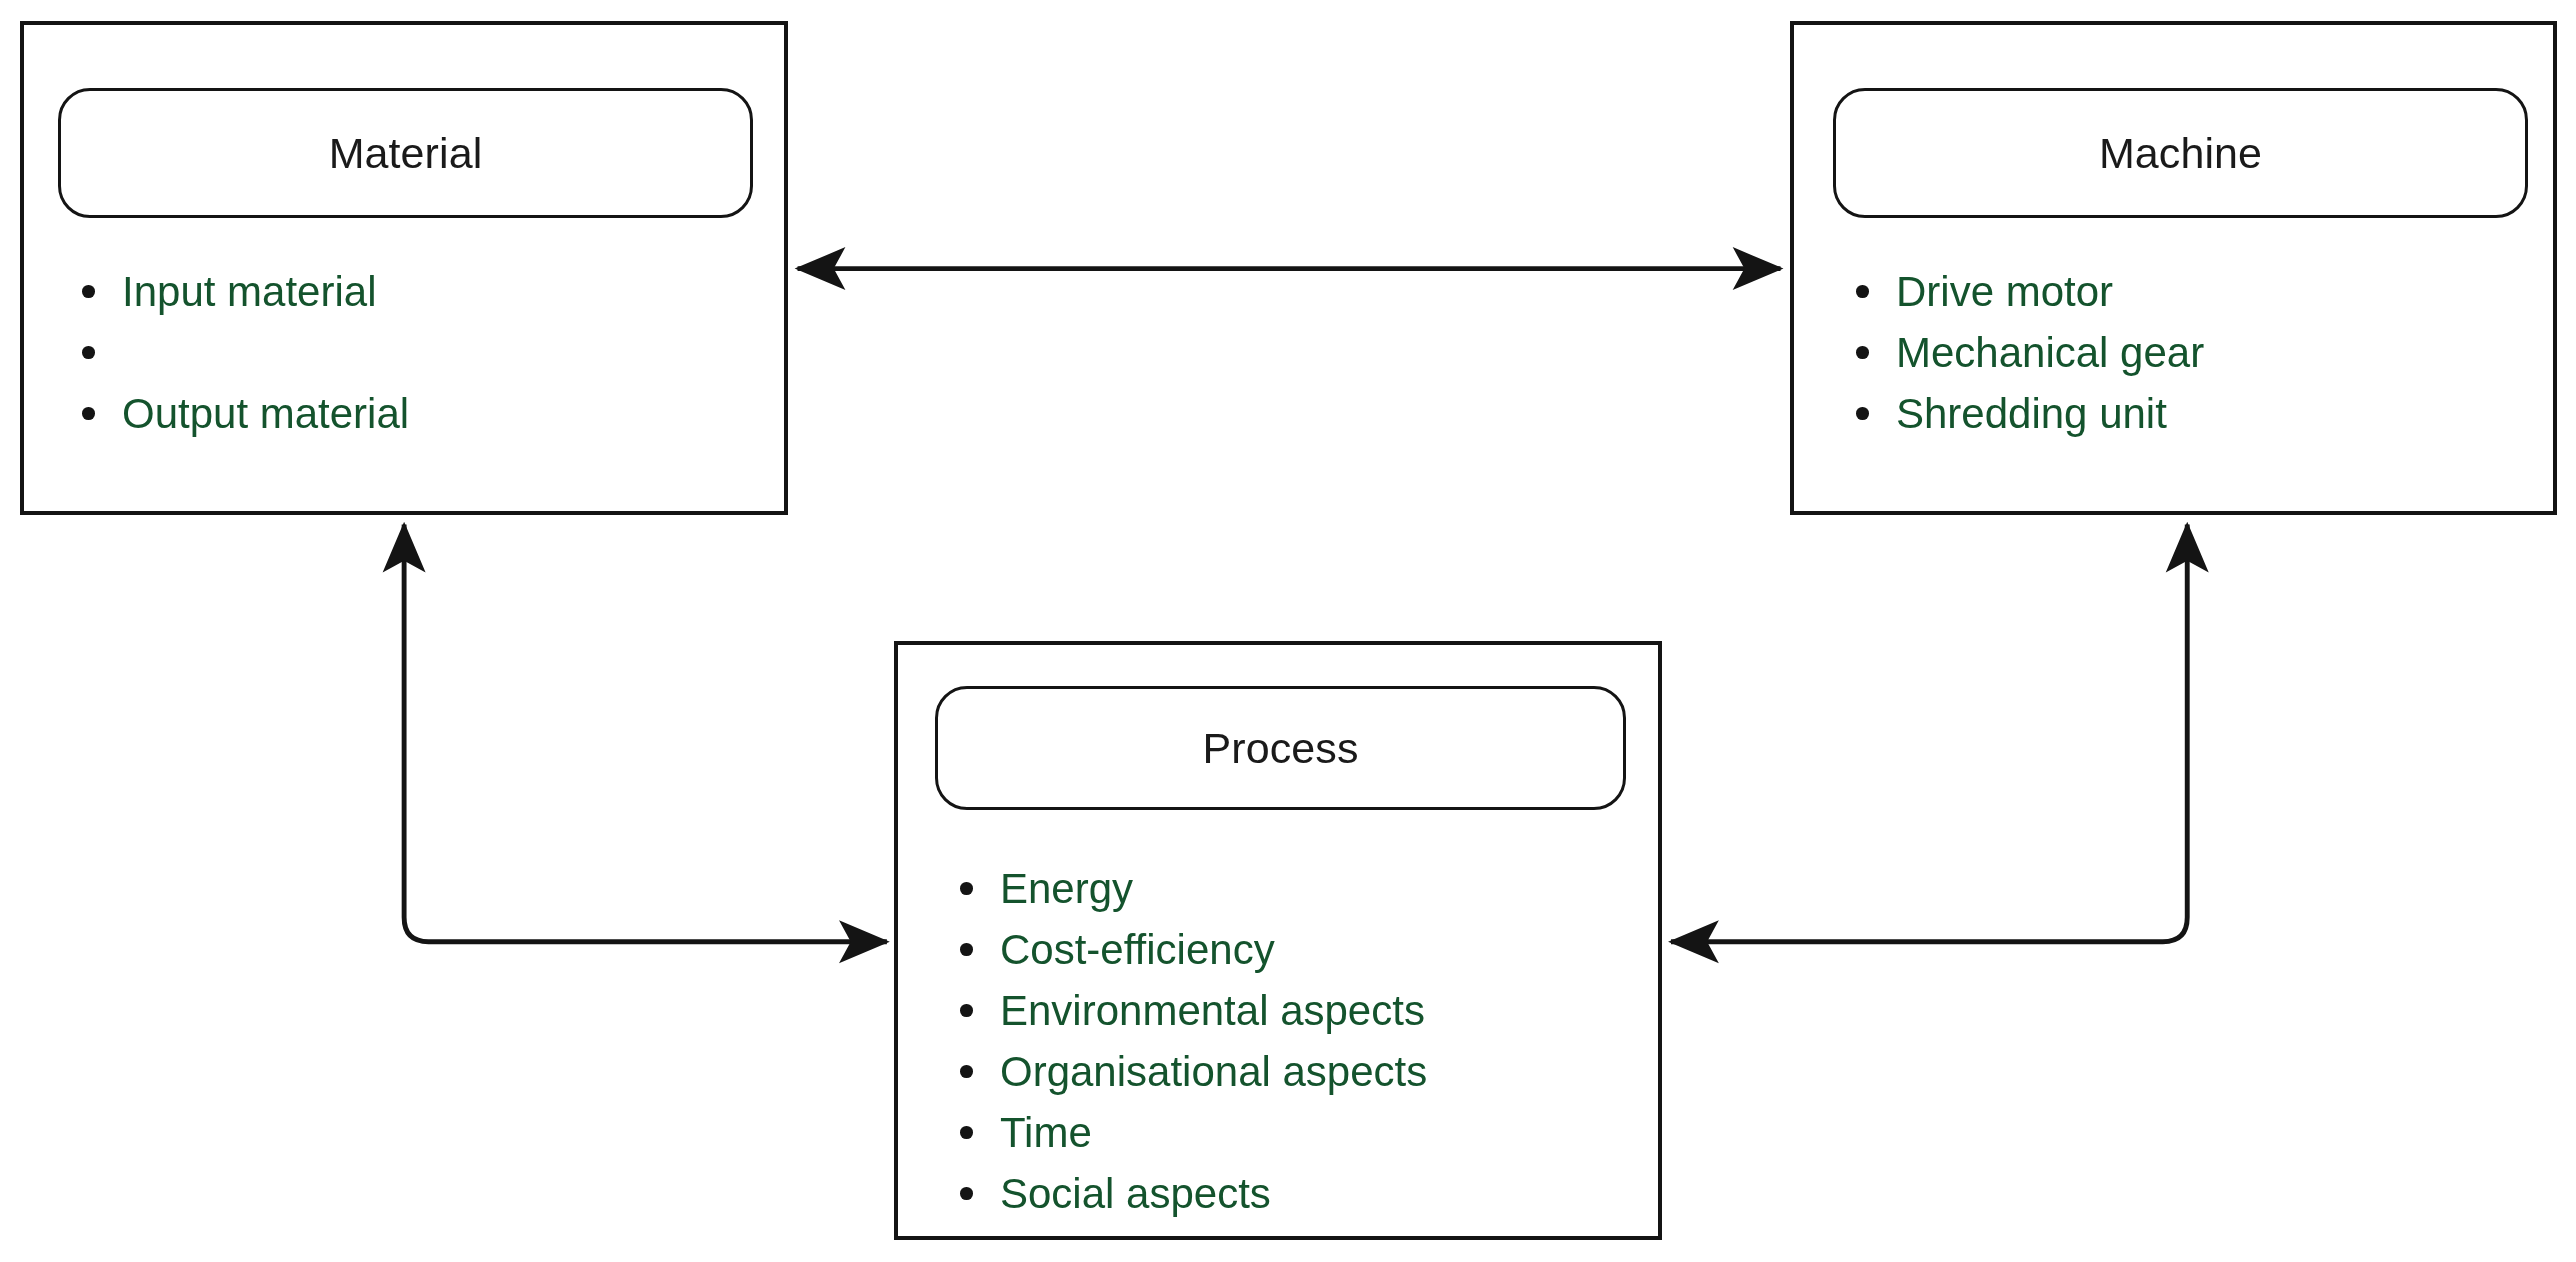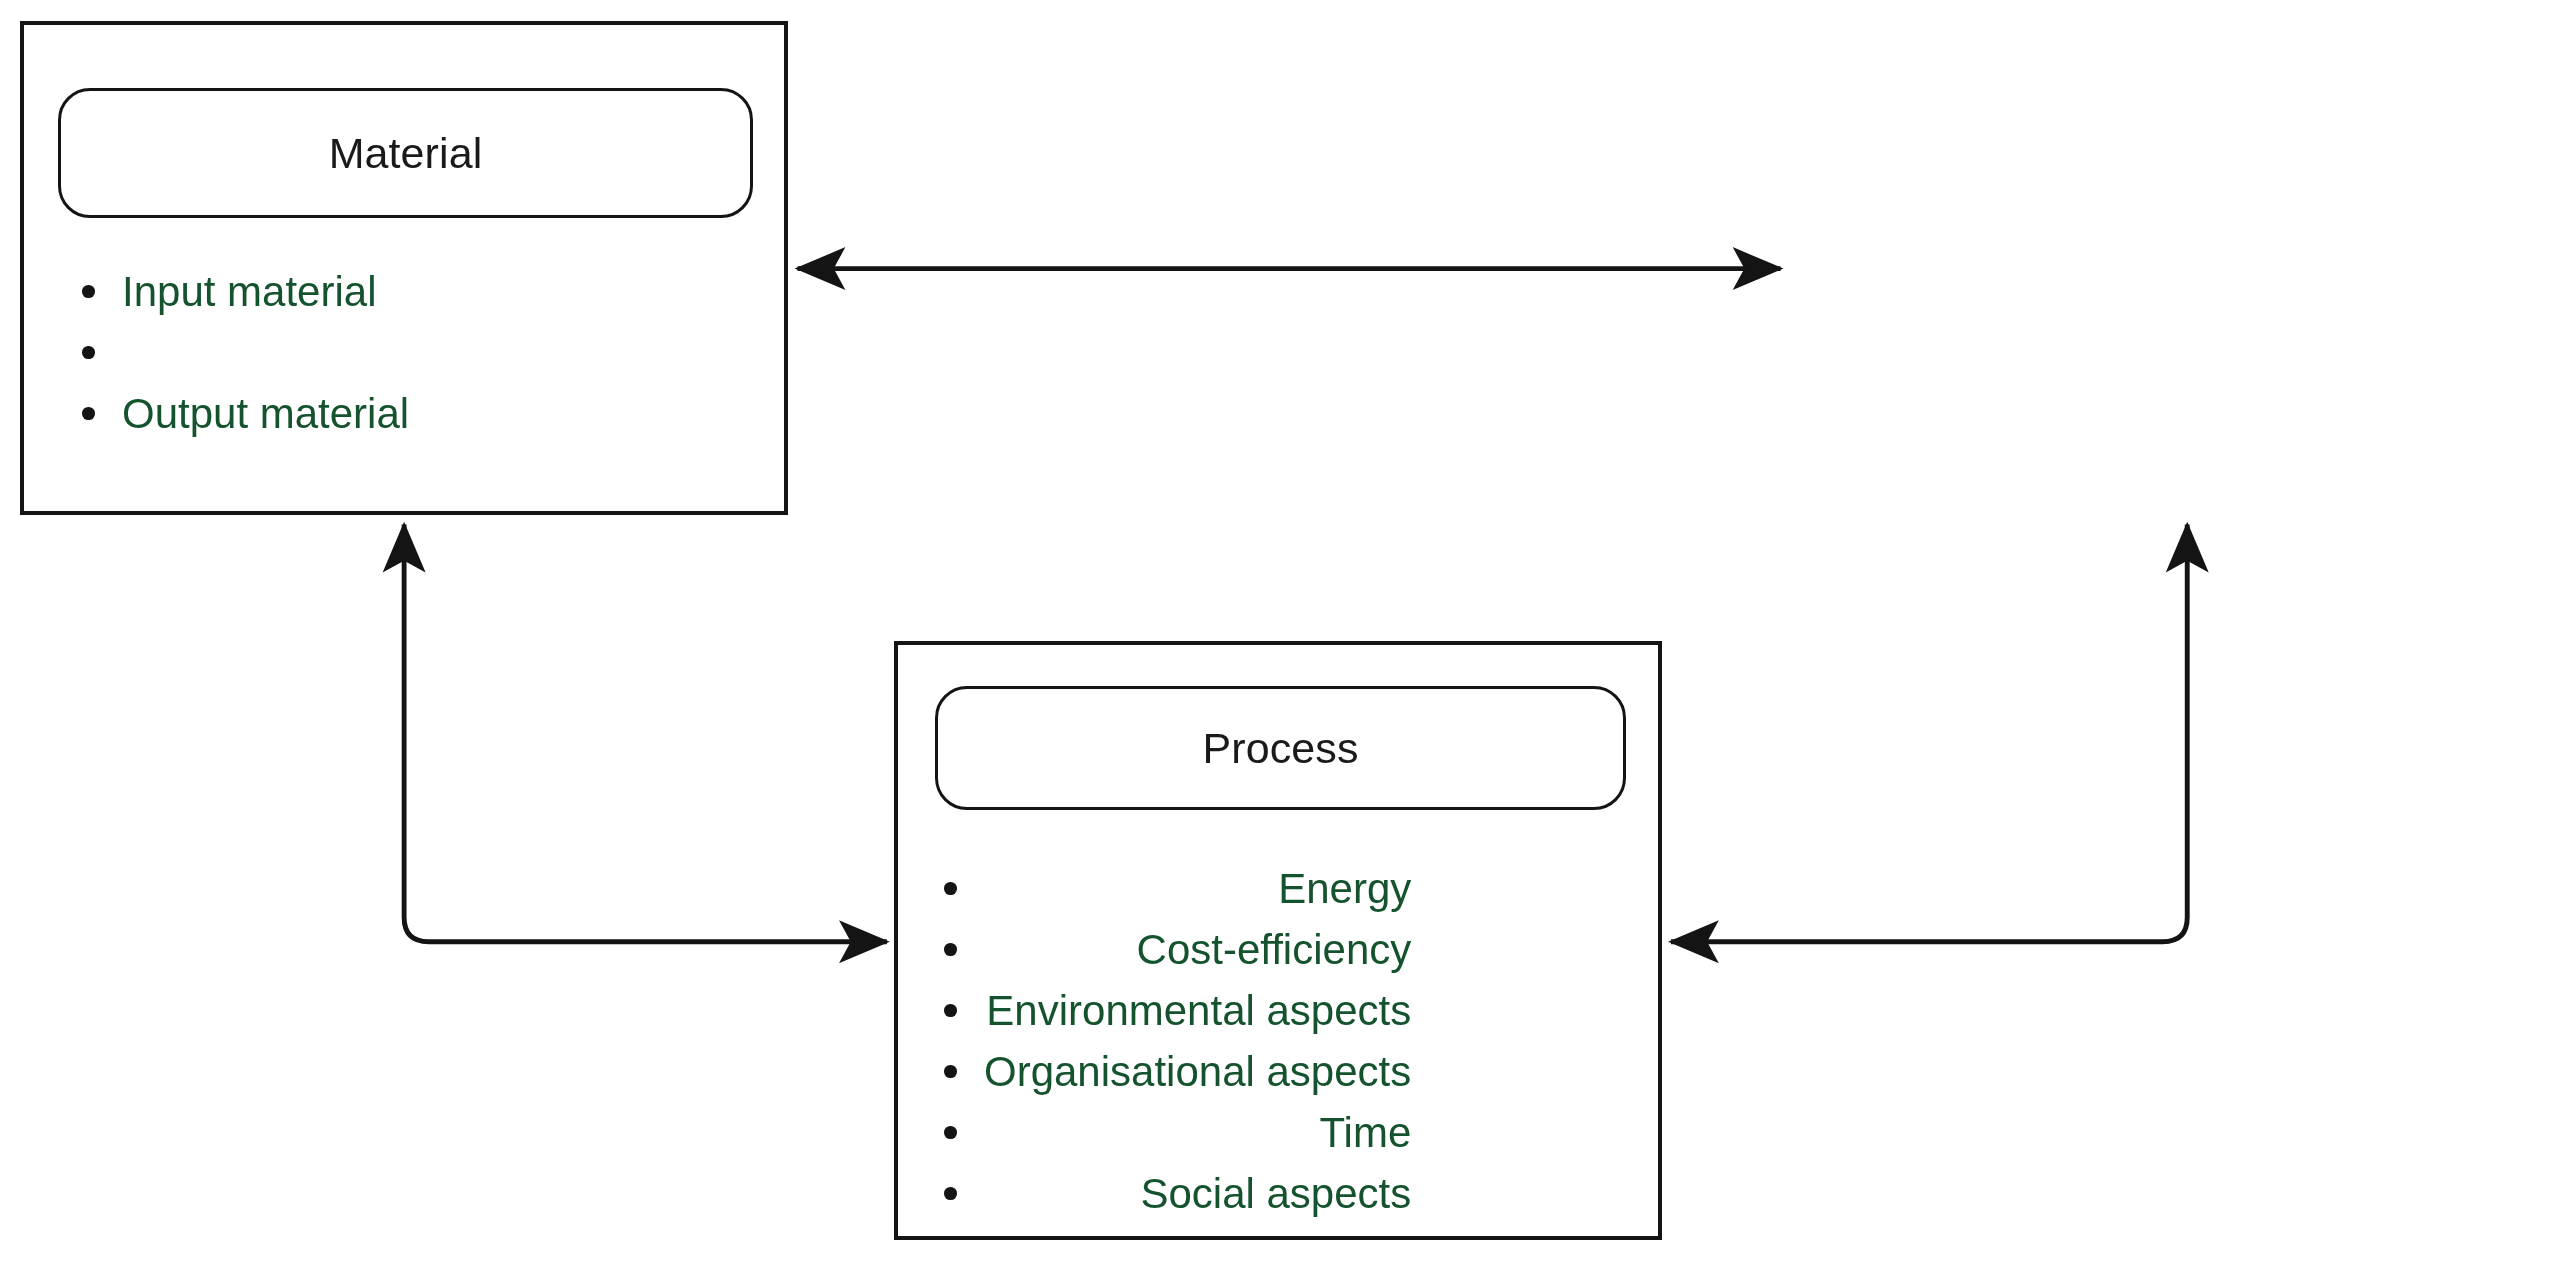--- a/index.html
+++ b/index.html
@@ -60,21 +60,21 @@
 
   
   .bullet-list {
     position: absolute;
     margin: 0;
     padding: 0;
     list-style: none;
   }
   #box-material .bullet-list { left: 42px;  top: 236px; }
   #box-machine  .bullet-list { left: 46px;  top: 236px; }
-  #box-process  .bullet-list { left: 30px;  top: 213px; text-align: right; }
+  #box-process  .bullet-list { left: 46px;  top: 213px; }
 
   .bullet-item {
     position: relative;
     height: 61px;
     line-height: 61px;
     padding-left: 56px;
     font-size: 42px;
     white-space: nowrap;
     color: #14532d;
   }
@@ -138,20 +138,39 @@
       <li class="bullet-item">
         <span class="bullet-dot"></span>
       </li>
       <li class="bullet-item">
         <span class="bullet-dot"></span>
         <span>Output material</span>
       </li>
     </ul>
   </div>
 
+  <div class="cat-box" id="box-machine">
+    <div class="title-plate">
+      <span class="title-text">Machine</span>
+    </div>
+    <ul class="bullet-list">
+      <li class="bullet-item">
+        <span class="bullet-dot"></span>
+        <span>Drive motor</span>
+      </li>
+      <li class="bullet-item">
+        <span class="bullet-dot"></span>
+        <span>Mechanical gear</span>
+      </li>
+      <li class="bullet-item">
+        <span class="bullet-dot"></span>
+        <span>Shredding unit</span>
+      </li>
+    </ul>
+  </div>
 
   <div class="cat-box" id="box-process">
     <div class="title-plate">
       <span class="title-text">Process</span>
     </div>
     <ul class="bullet-list">
       <li class="bullet-item">
         <span class="bullet-dot"></span>
         <span>Energy</span>
       </li>

